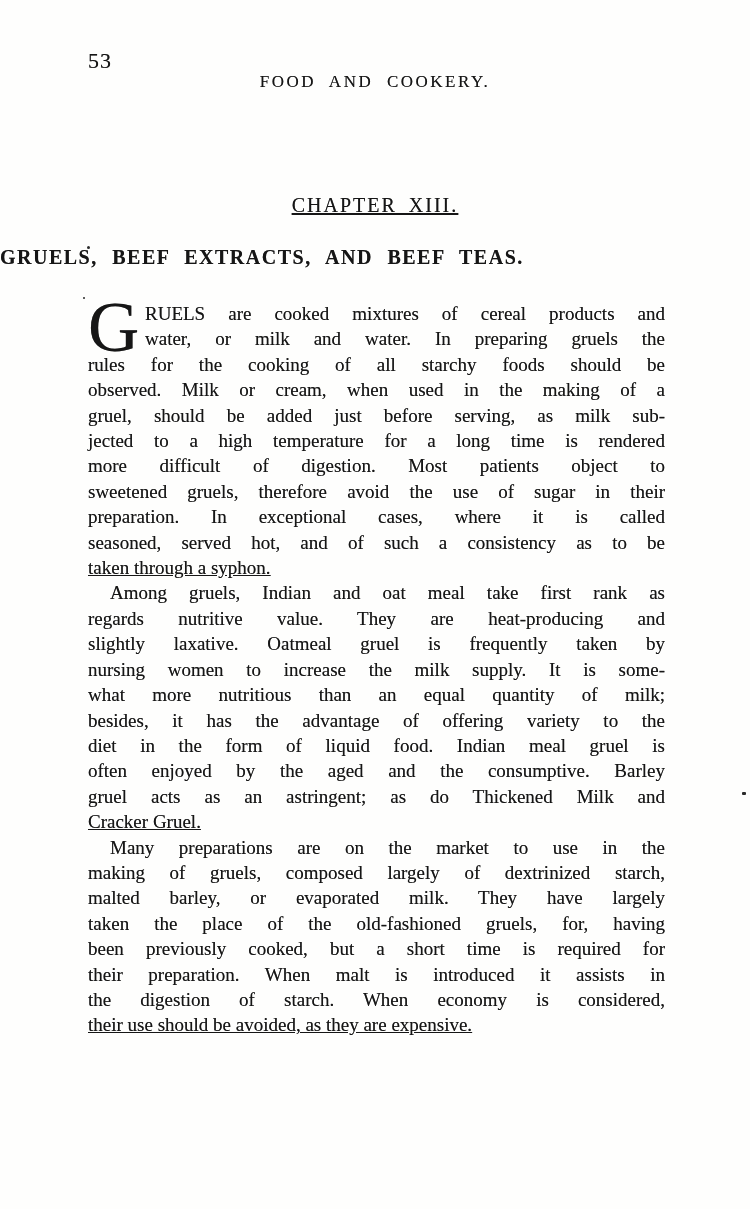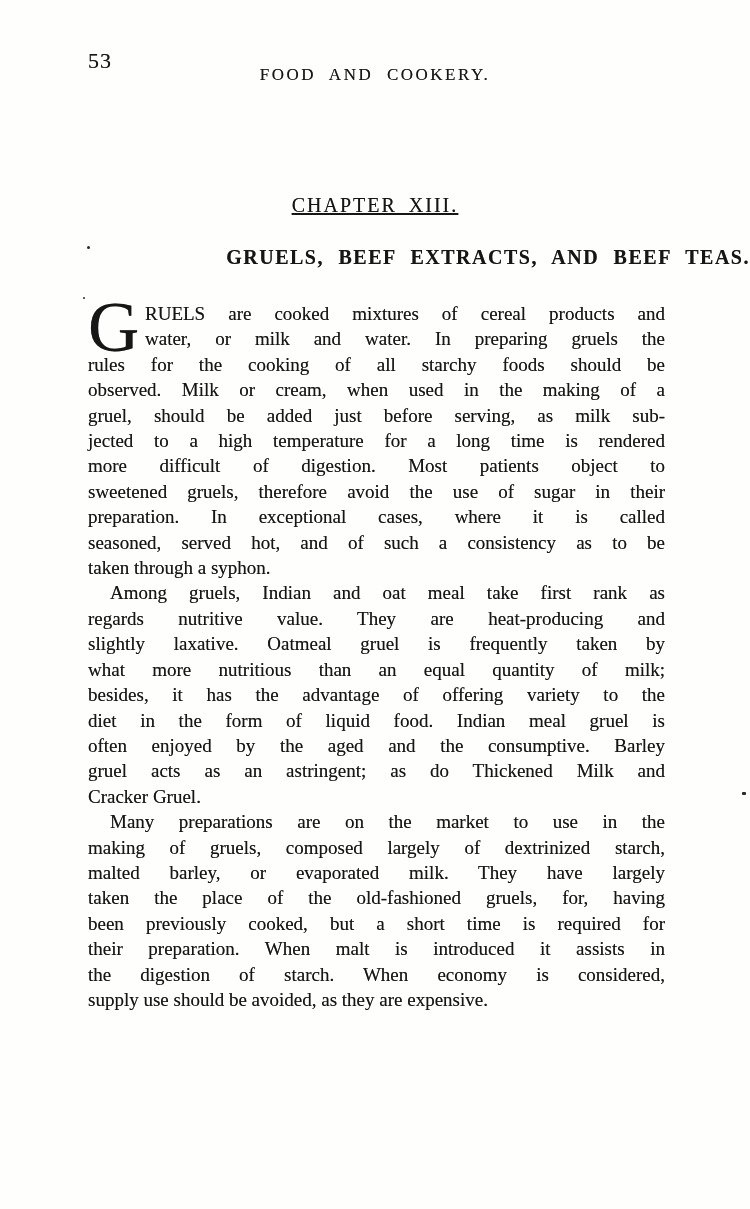--- a/index.html
+++ b/index.html
@@ -21,21 +21,21 @@
     position: absolute;
     left: 88px;
     top: 48px;
     font-size: 22px;
     letter-spacing: 1px;
   }
   .running-head {
     position: absolute;
     left: 0;
     right: 0;
-    top: 65px;
+    top: 72px;
     text-align: center;
     font-size: 17px;
     letter-spacing: 2.5px;
     word-spacing: 7px;
   }
   .chapter-heading {
     position: absolute;
     left: 0;
     right: 0;
     top: 194px;
@@ -43,21 +43,21 @@
     font-size: 20px;
     letter-spacing: 2px;
     word-spacing: 5px;
     text-decoration: underline;
   }
   .section-title {
     position: absolute;
     left: 0;
     right: 0;
     top: 246px;
-    text-align: right;
+    text-align: left;
     font-size: 20px;
     font-weight: bold;
     letter-spacing: 1.5px;
     word-spacing: 8px;
   }
   .body-text {
     position: absolute;
     left: 88px;
     top: 301px;
     width: 577px;
@@ -73,20 +73,21 @@
     line-height: 52px;
     overflow: visible;
   }
   .line {
     text-align: justify;
     text-align-last: justify;
     white-space: normal;
   }
   .line.last {
     text-align-last: left;
+    text-decoration: underline;
   }
   .line.indent {
     text-indent: 22px;
     font-family: Liberation Serif, serif;
   }
   .ink-speck {
     position: absolute;
     background: #2a2a2a;
     border-radius: 50%;
   }
@@ -124,39 +125,40 @@
           <div class="line">seasoned, served hot, and of such a consistency as to be</div>
           <div class="line last">taken through a syphon.</div>
         </div>
     </div>
 
     <div class="para">
       <div>
           <div class="line indent">Among gruels, Indian and oat meal take first rank as</div>
           <div class="line">regards nutritive value.  They are heat-producing and</div>
           <div class="line">slightly laxative.  Oatmeal gruel is frequently taken by</div>
+          <div class="line">nursing women to increase the milk supply.  It is some-</div>
           <div class="line">what more nutritious than an equal quantity of milk;</div>
           <div class="line">besides, it has the advantage of offering variety to the</div>
           <div class="line">diet in the form of liquid food.  Indian meal gruel is</div>
           <div class="line">often enjoyed by the aged and the consumptive.  Barley</div>
           <div class="line">gruel acts as an astringent; as do Thickened Milk and</div>
           <div class="line last">Cracker Gruel.</div>
         </div>
     </div>
 
     <div class="para">
       <div>
           <div class="line indent">Many preparations are on the market to use in the</div>
           <div class="line">making of gruels, composed largely of dextrinized starch,</div>
           <div class="line">malted barley, or evaporated milk.  They have largely</div>
           <div class="line">taken the place of the old-fashioned gruels, for, having</div>
           <div class="line">been previously cooked, but a short time is required for</div>
           <div class="line">their preparation.  When malt is introduced it assists in</div>
           <div class="line">the digestion of starch.  When economy is considered,</div>
-          <div class="line last">supply use should be avoided, as they are expensive.</div>
+          <div class="line last">their use should be avoided, as they are expensive.</div>
         </div>
     </div>
 
   </div>
 
   <div class="ink-speck speck-1"></div>
   <div class="ink-speck speck-2"></div>
   <div class="ink-speck speck-3"></div>
 
 </div>

